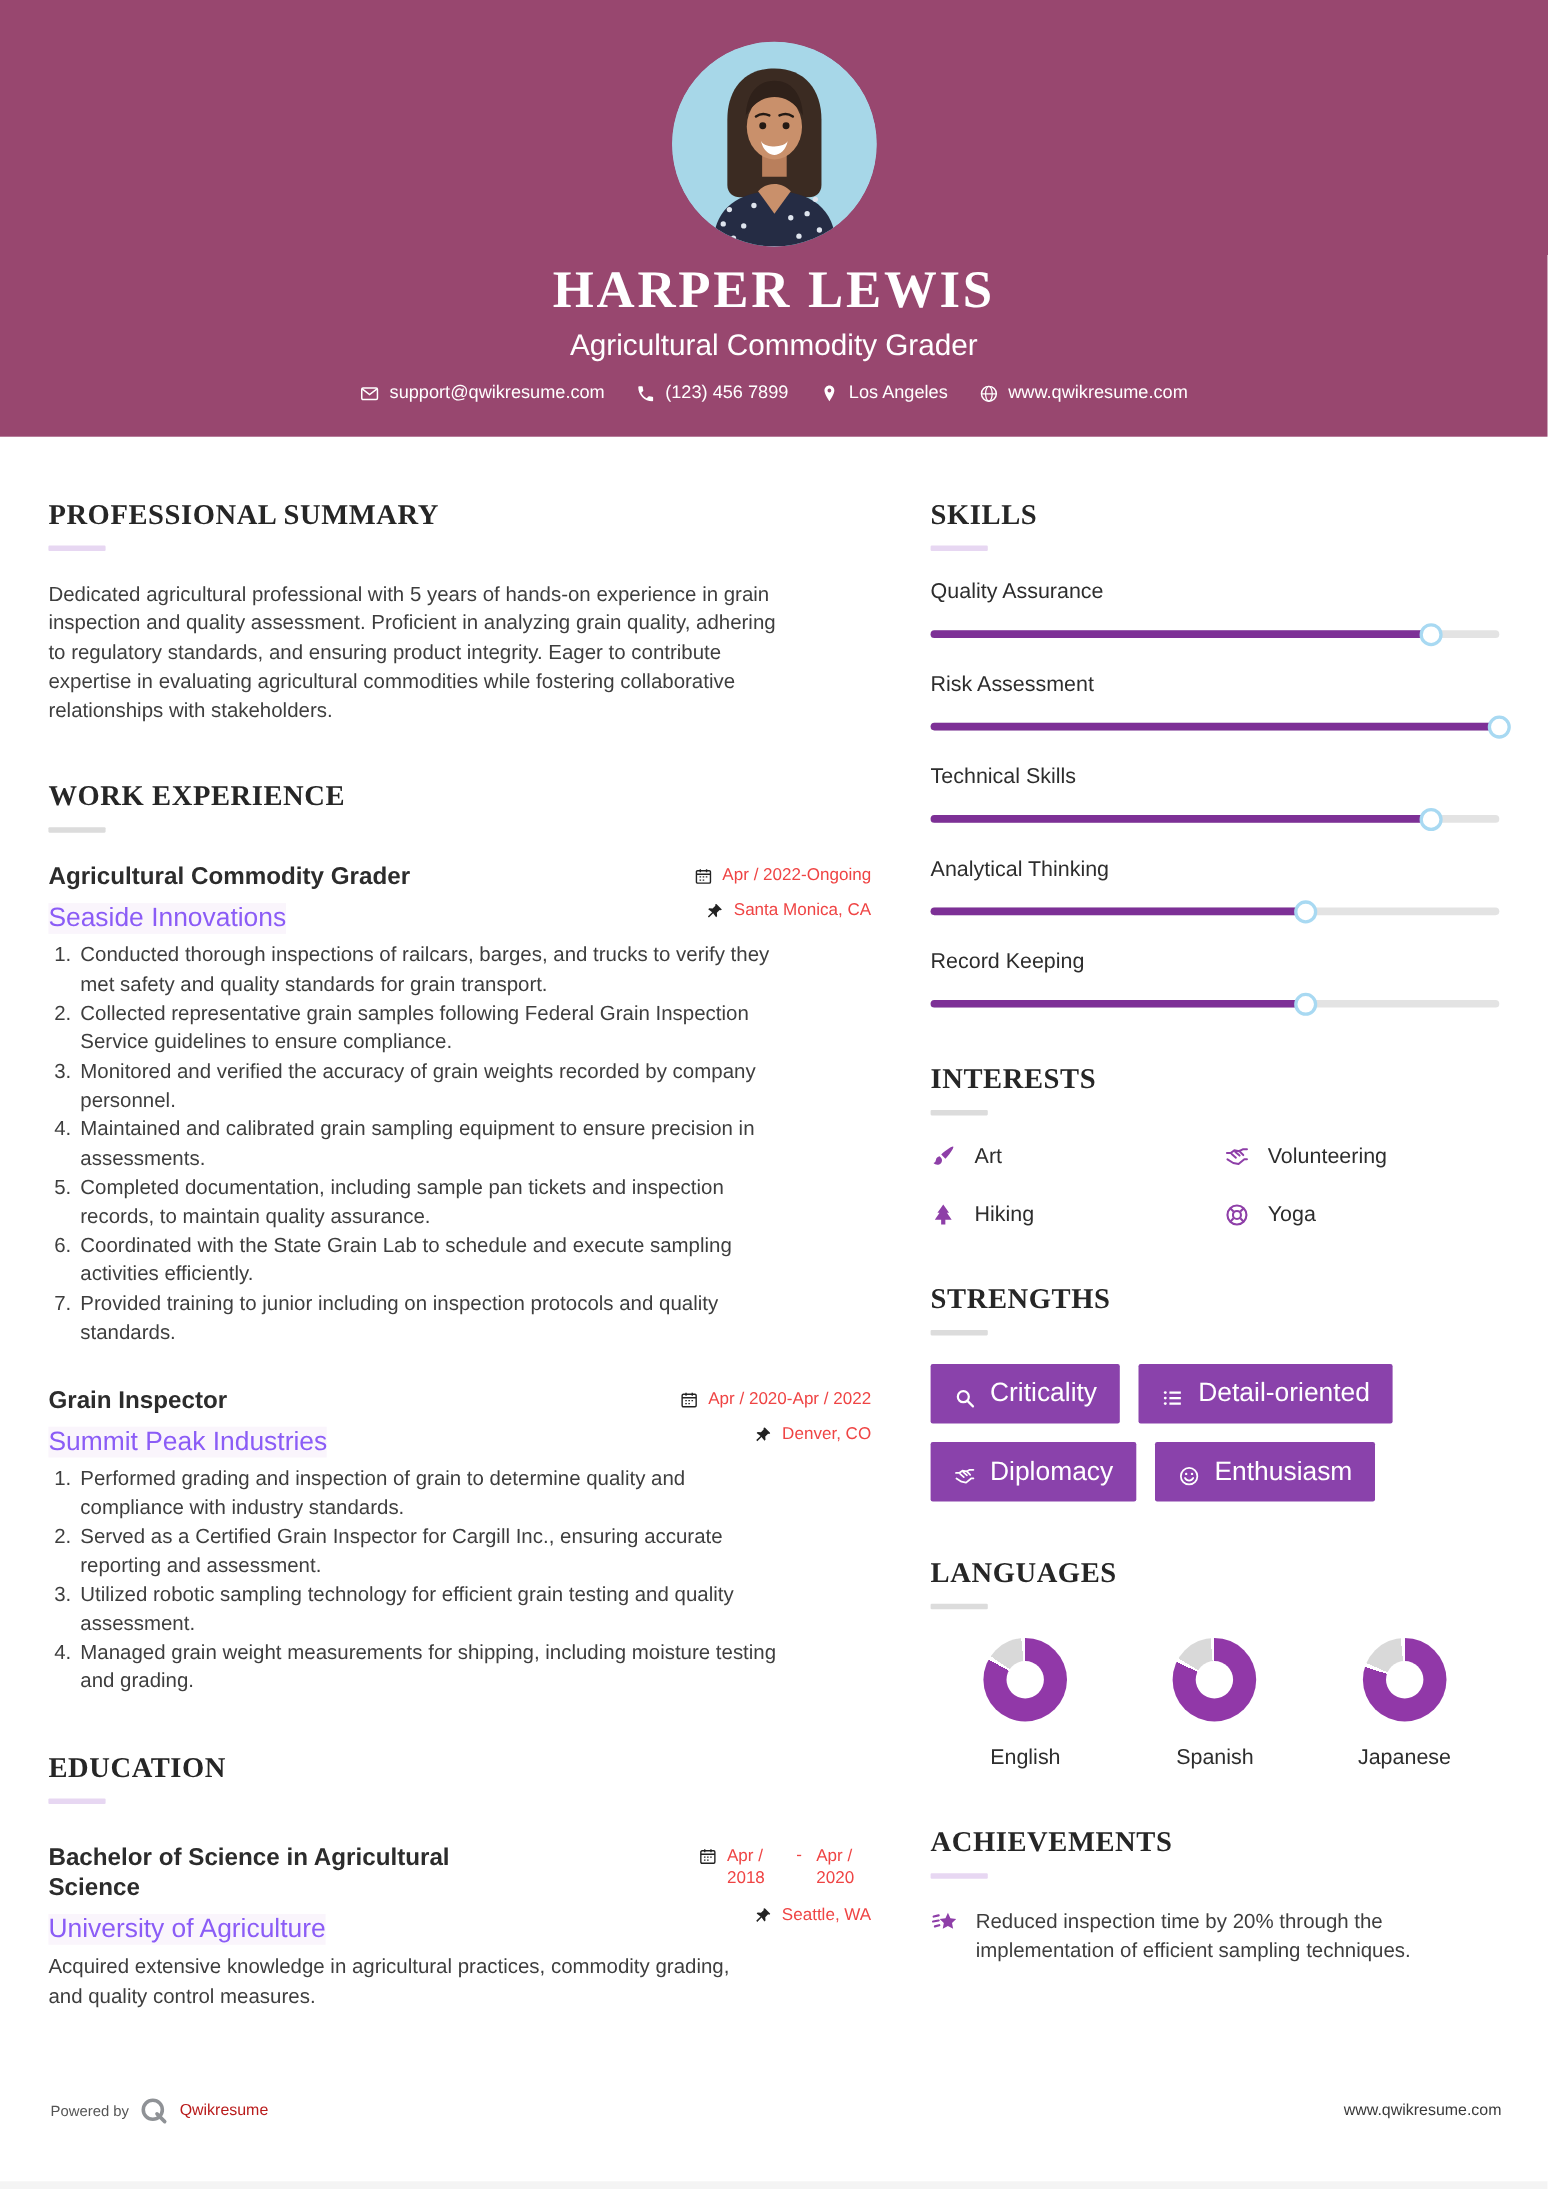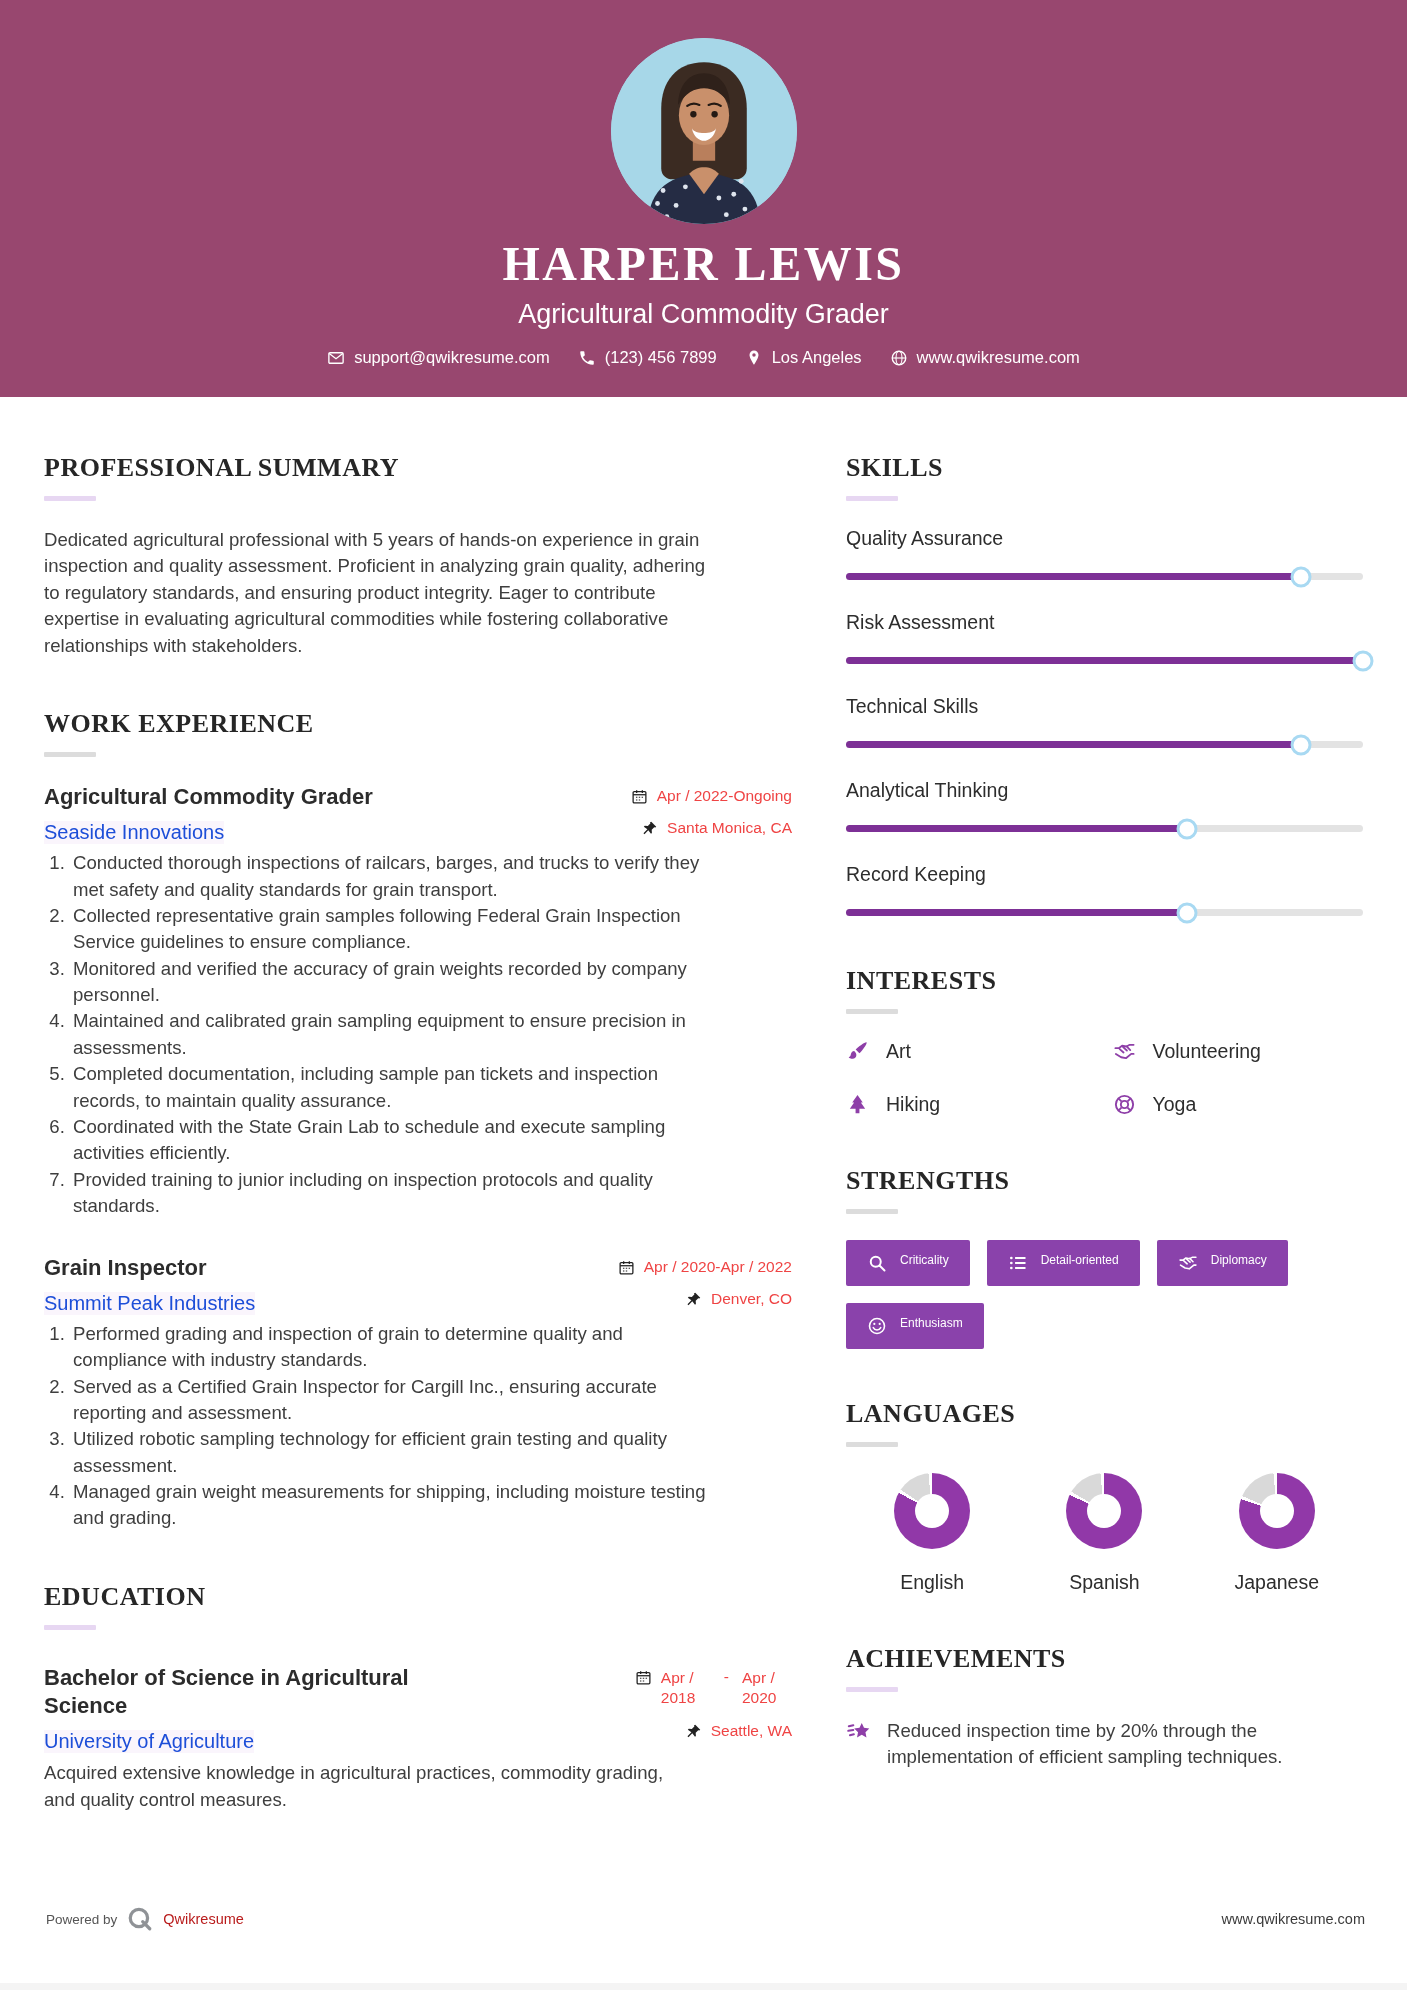--- a/index.html
+++ b/index.html
@@ -28,21 +28,21 @@
   .hr.gray{background:#dcdcdc}
   .sec{margin-bottom:50px}
 
   .body{font-size:18.6px;line-height:1.42;color:#3e3e3e;max-width:662px}
 
   
   .job{margin-top:34px}
   .job:first-child{margin-top:4px}
   .jrow{display:flex;justify-content:space-between;align-items:flex-start}
   .jtitle{font-size:22px;font-weight:700;color:#2c2c2c;max-width:460px;line-height:1.28}
-  .company{display:inline-block;margin-top:10px;font-size:20px;color:#1d4ed8;text-decoration:none;background:#faf5fc;cursor:pointer}
+  .company{display:inline-block;margin-top:10px;font-size:24px;color:#8b5cf6;text-decoration:none;background:#faf5fc;cursor:pointer}
   .jmeta{display:flex;flex-direction:column;align-items:flex-end;gap:14px;padding-top:4px}
   .meta{display:inline-flex;align-items:flex-start;gap:9px;font-size:15.5px;color:#ef4444;white-space:nowrap}
   .meta .ic{width:17px;height:17px;color:#222;margin-top:1px}
   .bullets{margin-top:6px;padding-left:26px;max-width:662px}
   .bullets li{font-size:18.6px;line-height:1.42;color:#3e3e3e;padding-left:3px}
   .edate{display:inline-block;width:50px;line-height:1.3;white-space:normal;text-align:left}
   .dash{margin:0 4px}
 
   
   .skill{margin-bottom:31px}
@@ -51,21 +51,21 @@
   .fill{position:absolute;left:0;top:0;height:7px;border-radius:4px;background:#7d3096}
   .knob{position:absolute;top:50%;width:21px;height:21px;border-radius:50%;background:#fff;border:3px solid #a8d9f2;transform:translate(-50%,-50%);cursor:pointer}
 
   
   .int-grid{display:grid;grid-template-columns:1fr 1fr;row-gap:30px;column-gap:16px}
   .int{display:flex;align-items:center;gap:17px;font-size:19.5px;color:#2d2d2d}
   .int .ic{width:23px;height:23px;color:#8e3fa8}
 
   
   .str-wrap{display:flex;flex-wrap:wrap;gap:17px;max-width:470px}
-  .btn{display:inline-flex;align-items:flex-start;gap:13px;background:#8a42ab;color:#fff;font-size:12px;font-family:"Liberation Sans",sans-serif;padding:13px 21px;border:none;border-radius:2px;cursor:pointer}
+  .btn{display:inline-flex;align-items:flex-end;gap:13px;background:#8a42ab;color:#fff;font-size:24px;font-family:"Liberation Sans",sans-serif;padding:13px 21px;border:none;border-radius:2px;cursor:pointer}
   .btn .ic{width:20px;height:20px}
 
   
   .langs{display:flex}
   .lang{width:33.33%;display:flex;flex-direction:column;align-items:center}
   .donut{width:76px;height:76px;border-radius:50%;position:relative}
   .donut::after{content:"";position:absolute;inset:21px;background:#fff;border-radius:50%}
   .llbl{margin-top:22px;font-size:19.5px;color:#2d2d2d}
 
   

